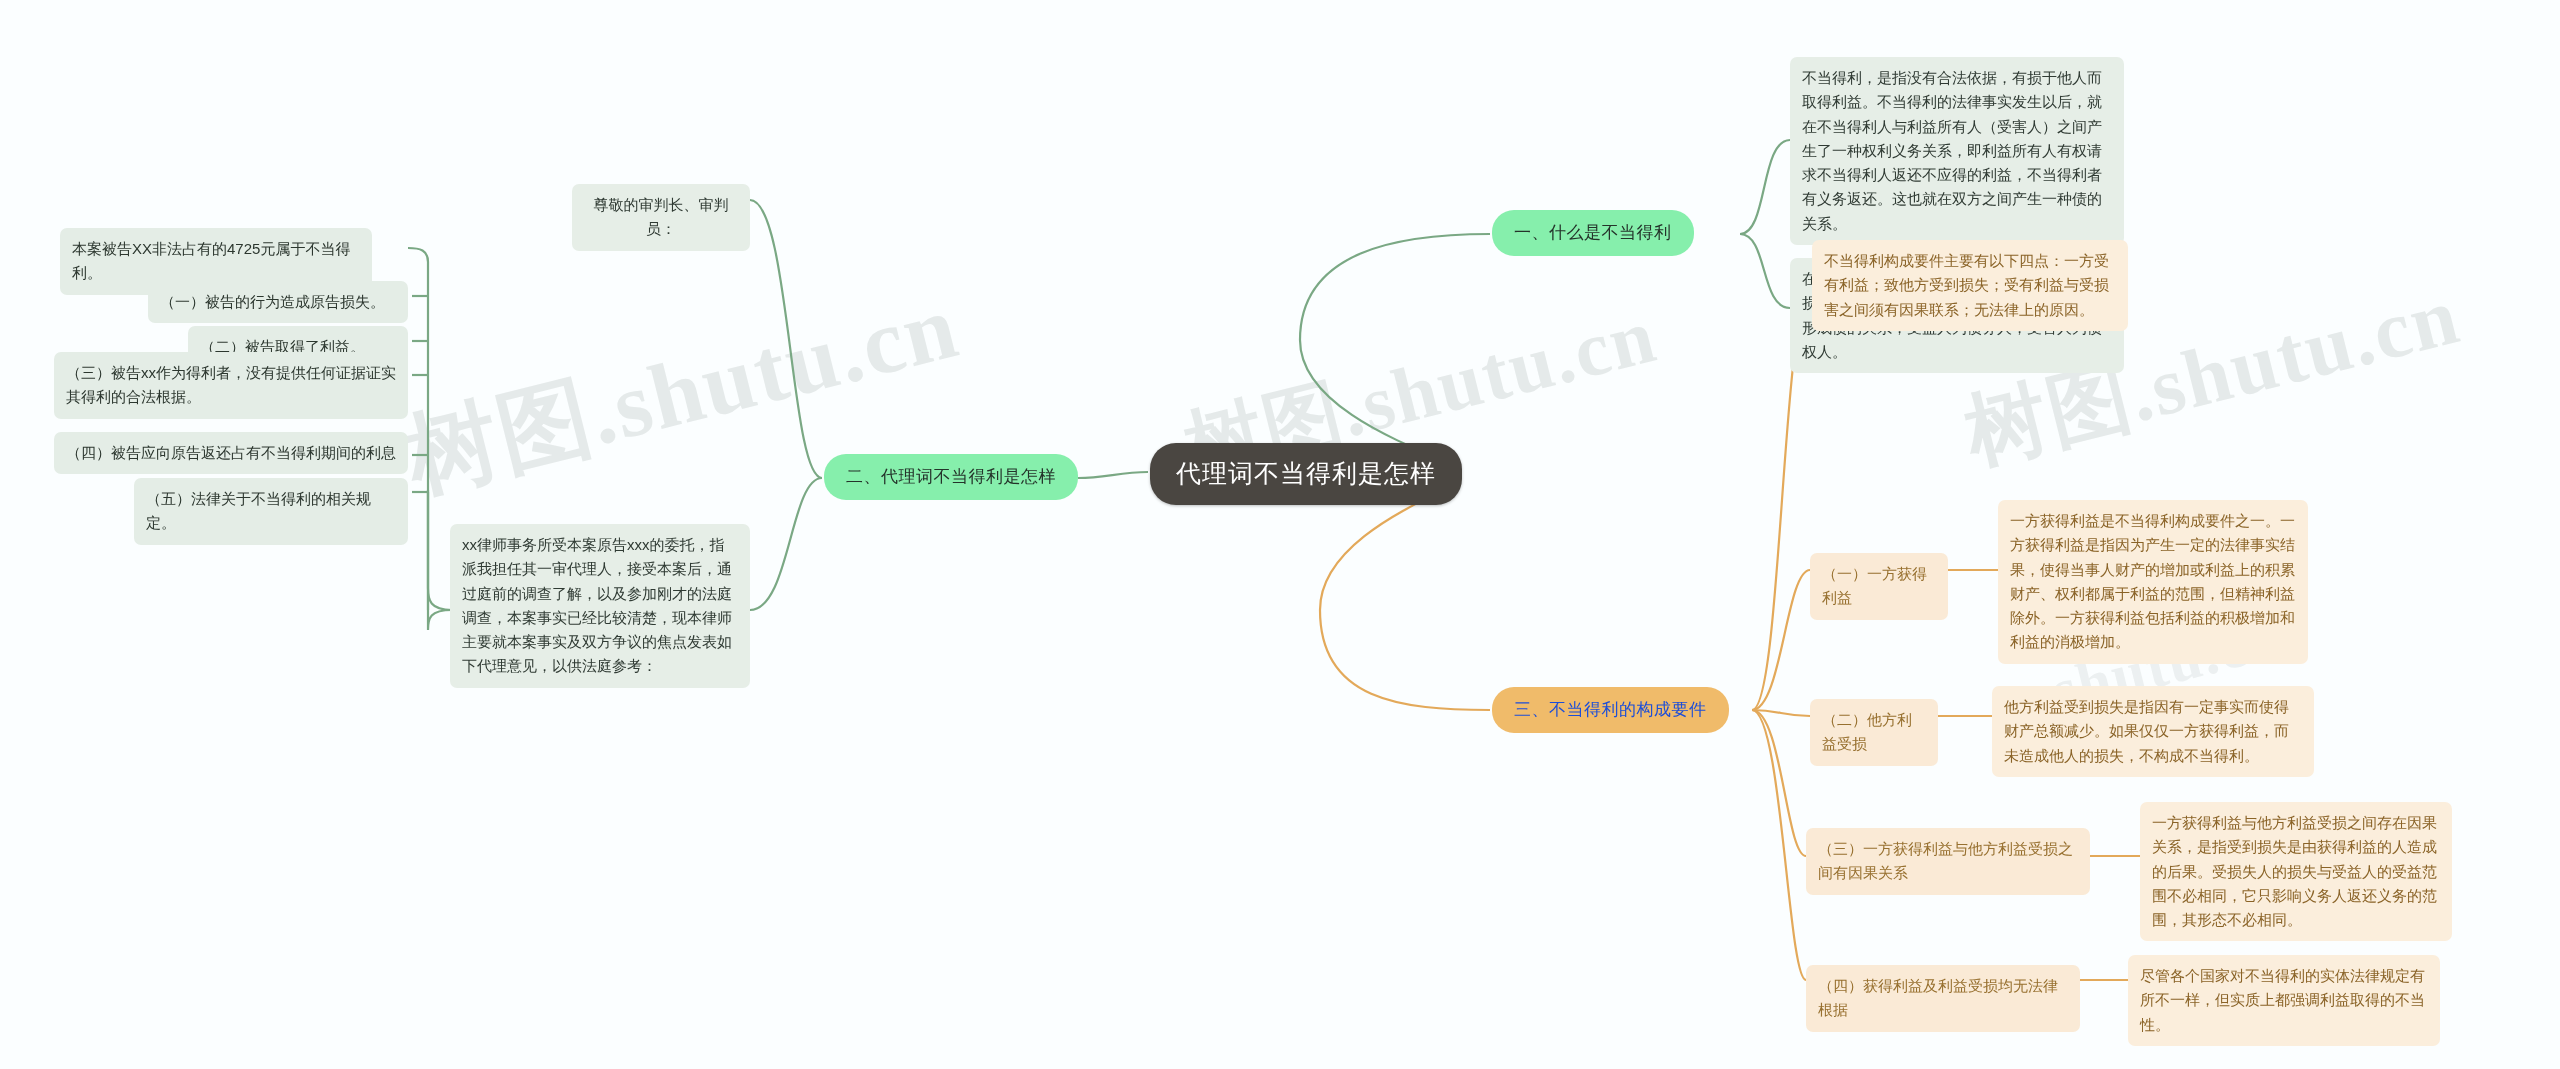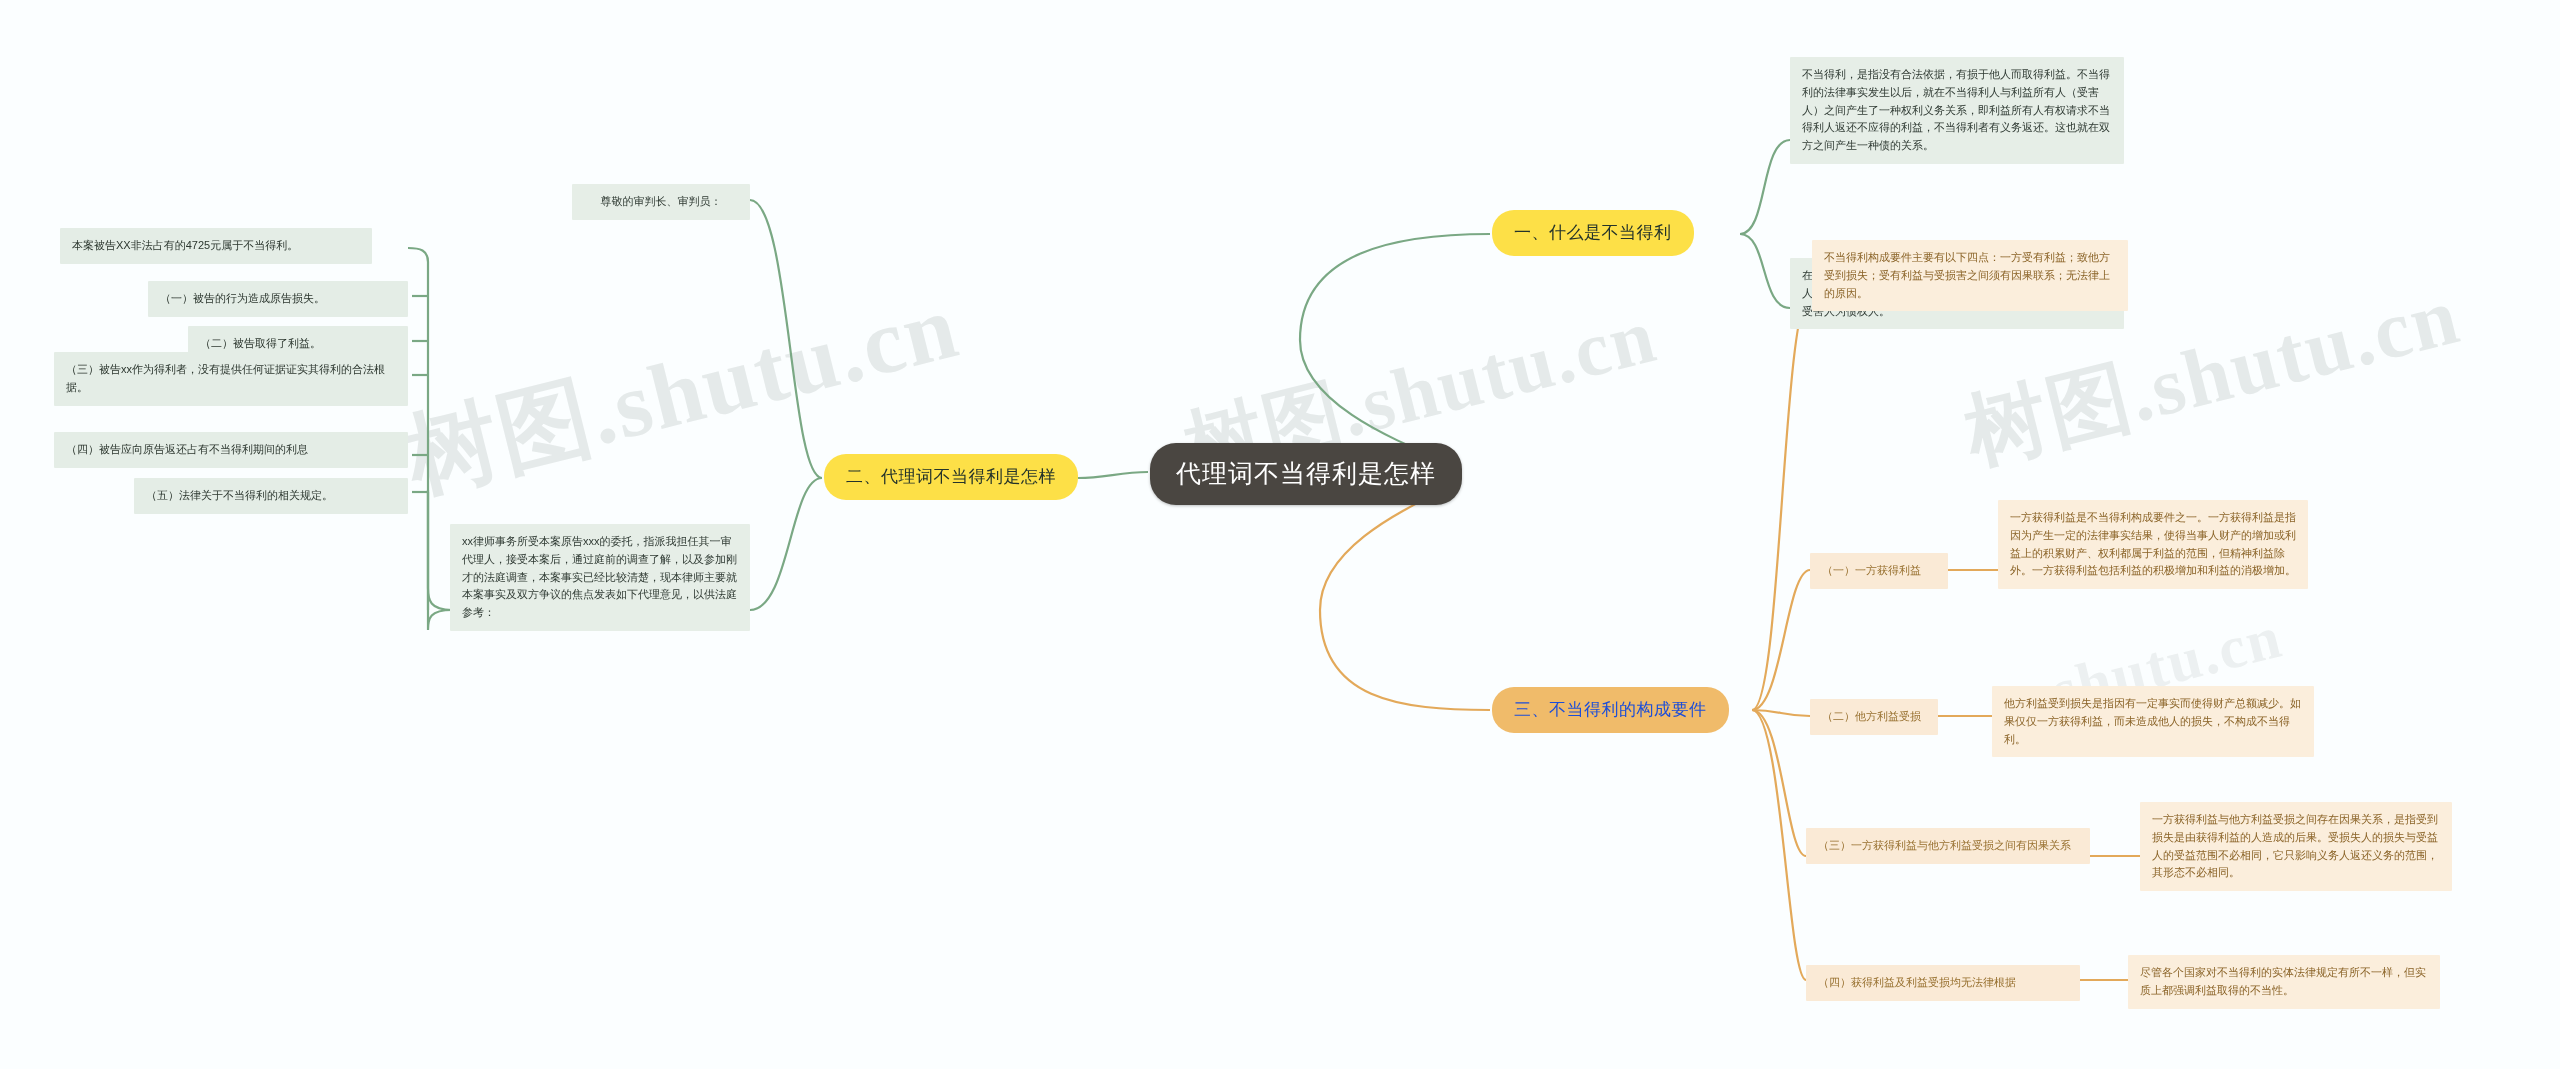--- a/index.html
+++ b/index.html
@@ -49,28 +49,28 @@
 
   
   .pill{
     border-radius:22px;
     font-size:17px;
     padding:10px 22px;
     white-space:nowrap;
     color:#2f3a33;
     letter-spacing:.5px;
   }
-  .pill.green{background:#fde047;color:#24332a;}
+  .pill.green{background:#86efac;color:#24332a;}
   .pill.orange{background:#f0bb6a;color:#1d4ed8;}
 
   
   .box{
-    font-size:11px;
+    font-size:15px;
     padding:9px 12px;
-    border-radius:1px;
+    border-radius:7px;
     line-height:1.62;
   }
   .box.green{background:#e6eee7;color:#2f3a33;}
   .box.greenlite{background:#e4ede6;color:#2c372f;}
   .box.orange{background:#fbeedc;color:#8a6327;}
   .box.orangelite{background:#faead6;color:#97702f;}
   .box.center{text-align:center;}
 </style>
 </head>
 <body>

